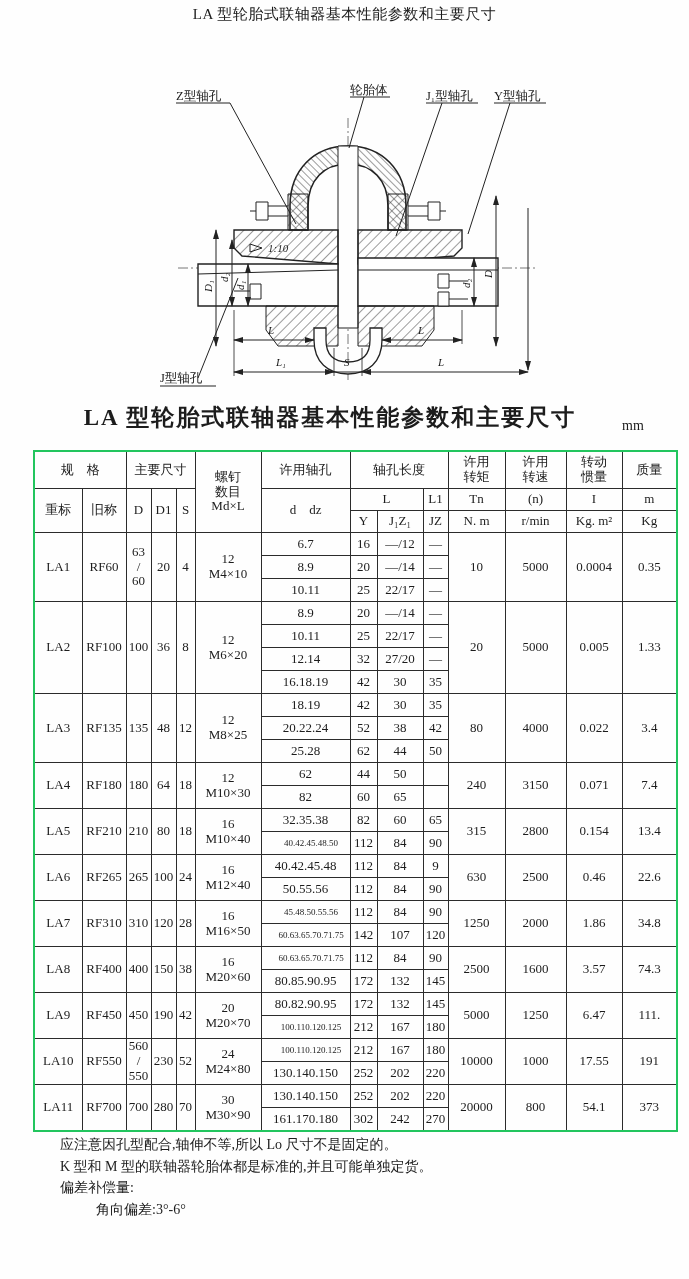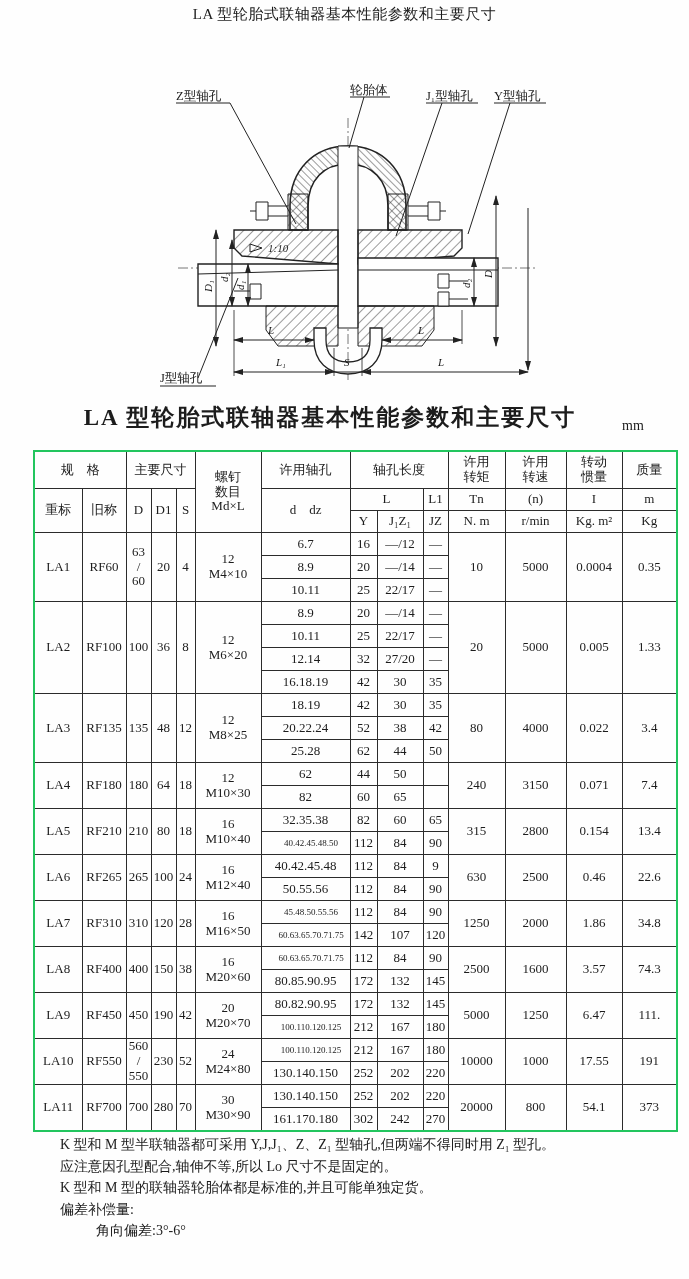--- a/index.html
+++ b/index.html
@@ -514,18 +514,17 @@
       <tr>
         <td class="dcol">161.170.180</td>
         <td>302</td>
         <td>242</td>
         <td>270</td>
       </tr>
     </tbody>
 </table>
 
 <div class="notes">
-  <div>K 型和 M 型半联轴器都可采用 Y,J,J₁、Z、Z₁ 型轴孔,但两端不得同时用 Z₁ 型孔。</div>
   <div>应注意因孔型配合,轴伸不等,所以 Lo 尺寸不是固定的。</div>
   <div>K 型和 M 型的联轴器轮胎体都是标准的,并且可能单独定货。</div>
   <div>偏差补偿量:</div>
   <div class="indent">角向偏差:3°-6°</div>
 </div>
 
 </body></html>

